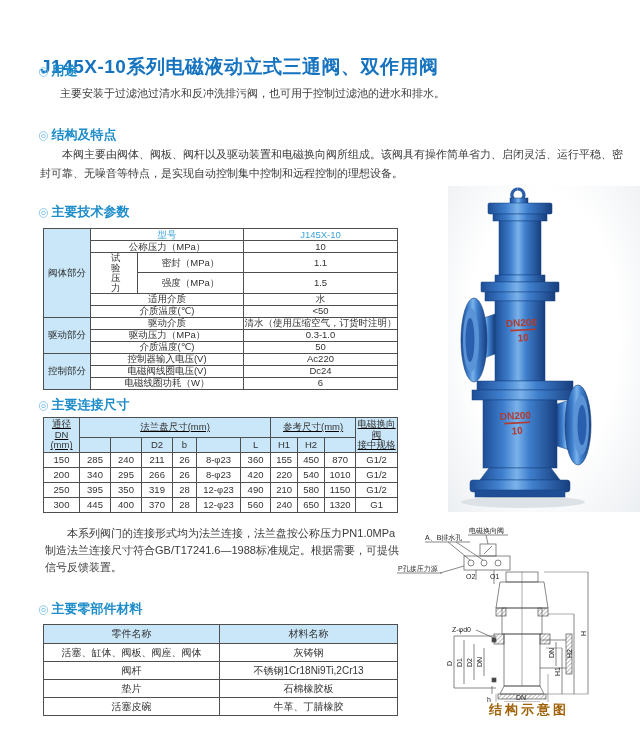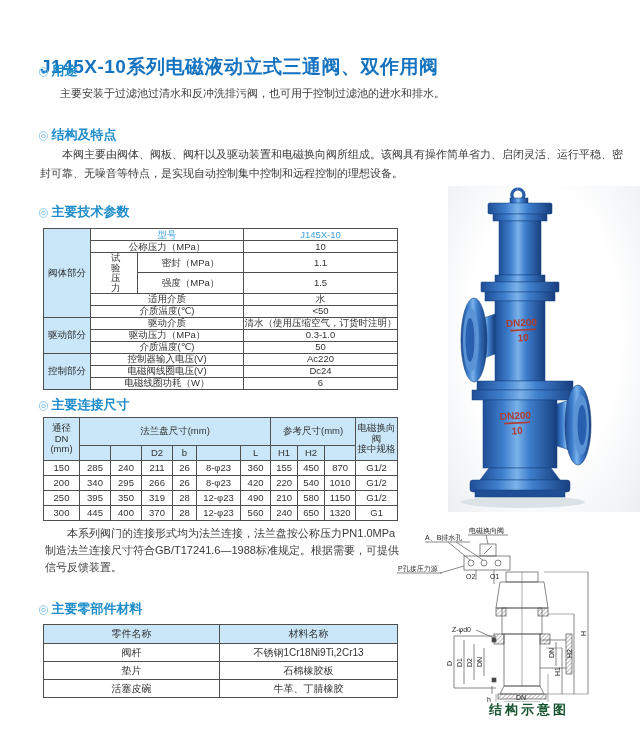--- a/index.html
+++ b/index.html
@@ -13,29 +13,29 @@
   td{border:1px solid #4f4f4f;text-align:center;vertical-align:middle;overflow:hidden;color:#333;}
   .tech{left:43px;top:228px;width:354px;font-size:9.5px;}
   .tech td{height:11px;line-height:1.05;padding:0;}
   .tech .grp{background:#c9e7f8;padding:0 2px;word-break:break-all;color:#2a2a2a;}
   .tech .test{padding:0 20px;word-break:break-all;}
   .tech .model{color:#3da2d8;}
   .conn{left:43px;top:417px;width:354px;font-size:9.5px;}
   .conn td{padding:0;line-height:1.15;height:14px;}
   .conn .hdr{background:#c9e7f8;}
   .conn .pre{white-space:pre-line;}
-  .conn .r1{height:28px;}
+  .conn .r1{height:20px;text-decoration:underline;}
   .conn .r2{height:15px;}
   .mat{left:43px;top:624px;width:354px;font-size:10px;}
   .mat td{height:17px;padding:0 3px;}
   .mat .hdr{background:#c9e7f8;height:18px;}
   .photo{position:absolute;left:448px;top:186px;width:192px;height:326px;
          background:radial-gradient(ellipse at 50% 45%, #ffffff 55%, #eceff2 100%);}
   .diagram{position:absolute;left:396px;top:524px;width:247px;height:178px;}
-  .diag-caption{position:absolute;left:489px;top:701px;font-size:13px;font-weight:bold;color:#14532d;letter-spacing:3px;}
+  .diag-caption{position:absolute;left:489px;top:701px;font-size:13px;font-weight:bold;color:#a16207;letter-spacing:3px;}
 </style>
 </head>
 <body>
 
 <div class="page">
 
   <div class="title">J145X-10系列电磁液动立式三通阀、双作用阀</div>
 
   <div class="sec" style="left:38px;top:62px;">
     <span class="bullet">◎</span><span>用途</span>
@@ -216,20 +216,24 @@
 
   <table class="mat">
     <colgroup>
         <col style="width:176px">
         <col style="width:178px">
       </colgroup>
     <tbody>
         <tr>
           <td class="hdr">零件名称</td>
           <td class="hdr">材料名称</td>
+        </tr>
+    <tr>
+          <td>活塞、缸体、阀板、阀座、阀体</td>
+          <td>灰铸钢</td>
         </tr>
     <tr>
           <td>阀杆</td>
           <td>不锈钢1Cr18Ni9Ti,2Cr13</td>
         </tr>
     <tr>
           <td>垫片</td>
           <td>石棉橡胶板</td>
         </tr>
     <tr>

